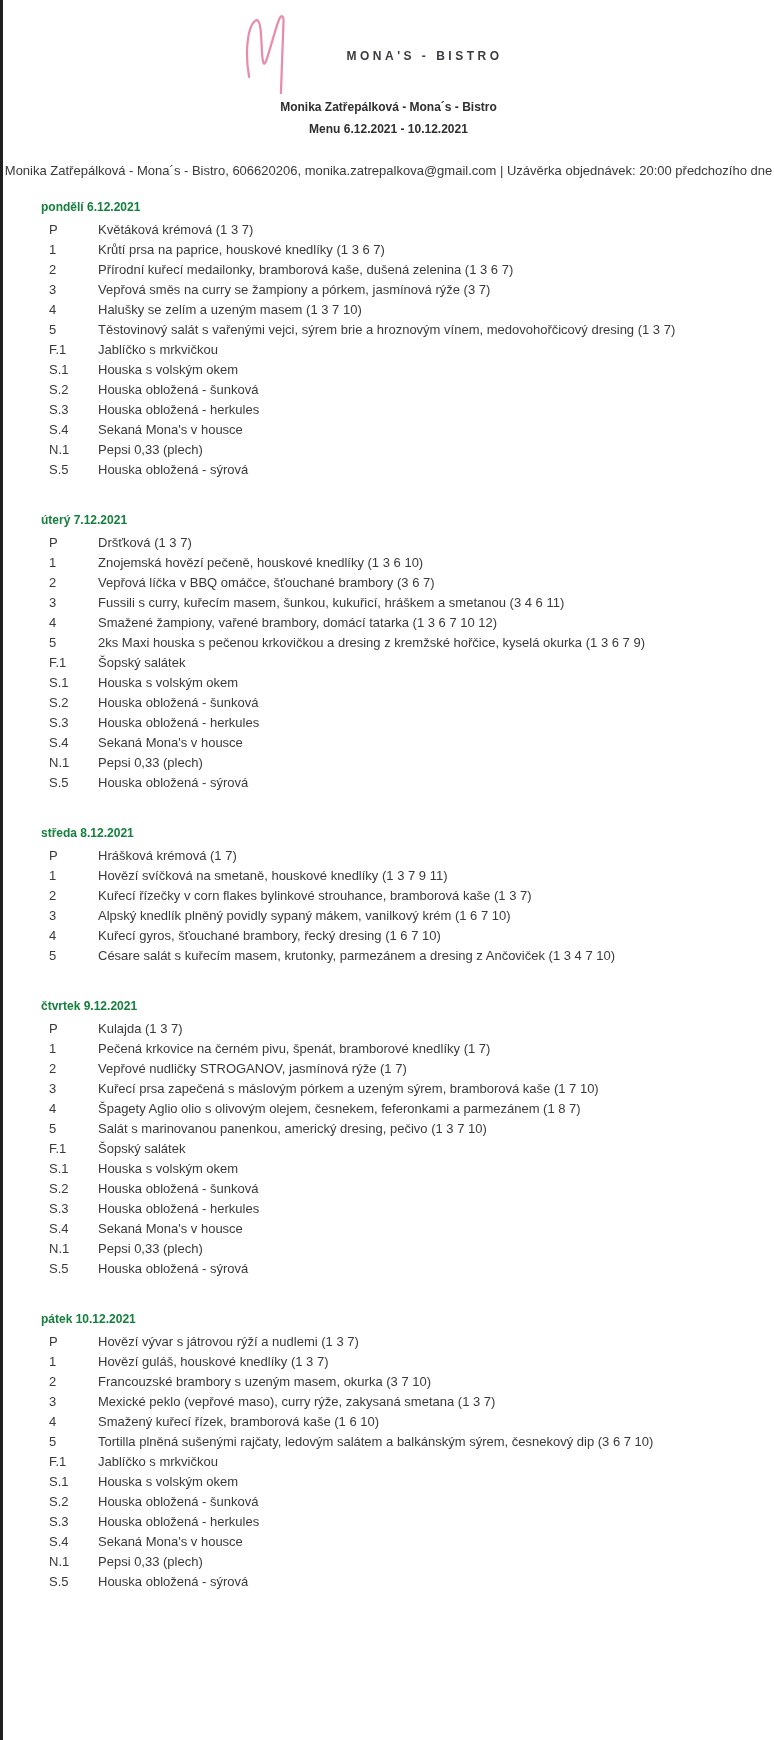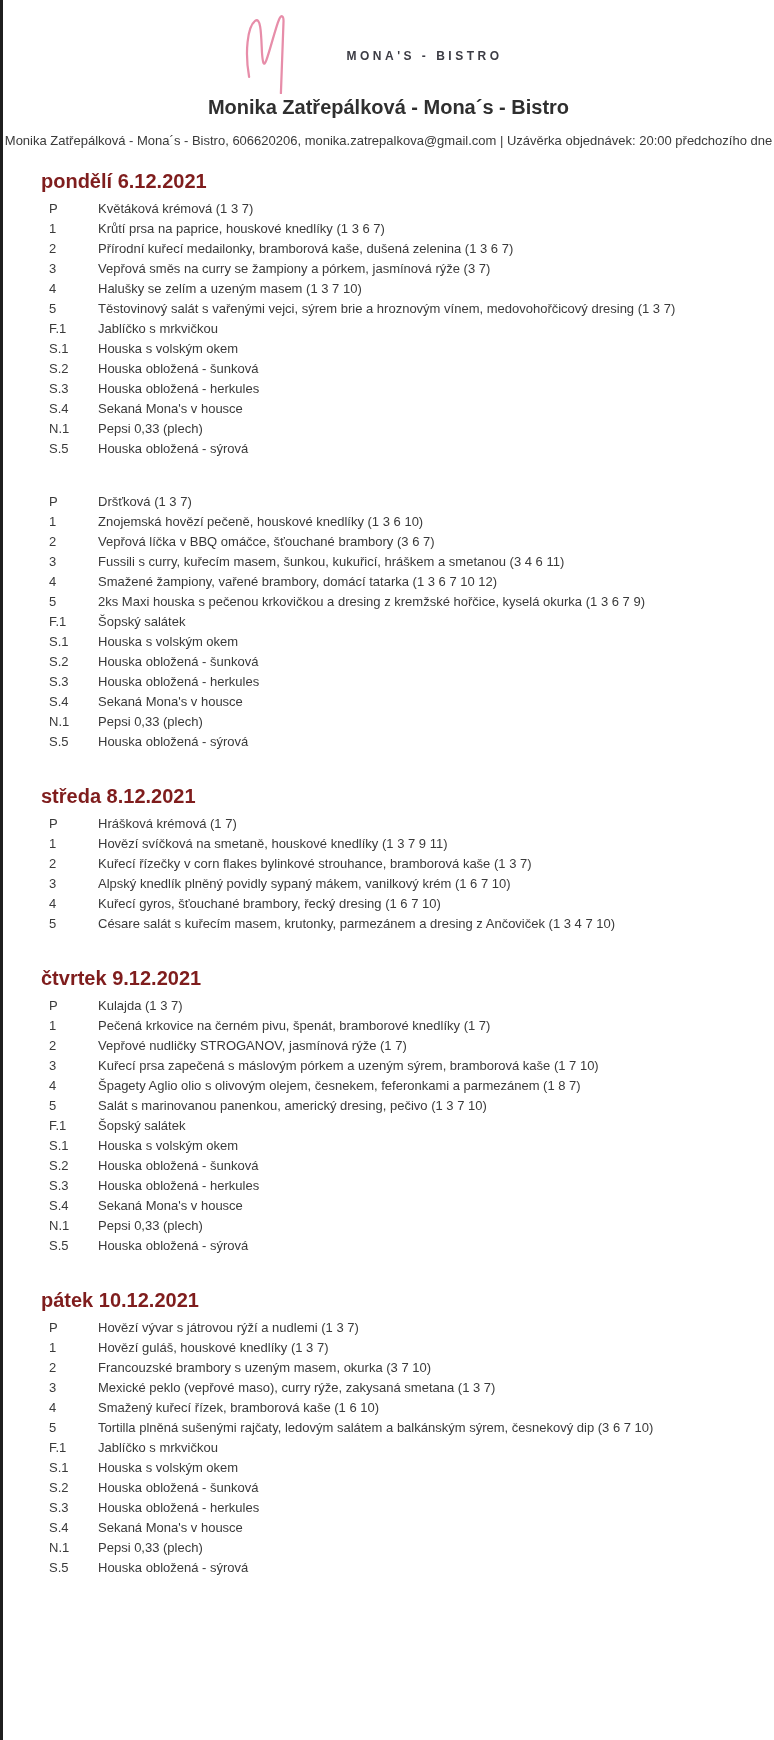--- a/index.html
+++ b/index.html
@@ -28,42 +28,42 @@
     font-weight: 600;
     letter-spacing: 3.5px;
     color: #3c3c44;
     margin-top: 10px;
     white-space: nowrap;
     padding-left: 38px;
   }
   
   .page-title, .page-subtitle {
     text-align: center;
-    font-size: 20px;
+    font-size: 12px;
     font-weight: 700;
     color: #2f2f2f;
     margin: 0;
     line-height: 22px;
   }
   .page-title { margin-top: 2px; }
   .contact-line {
     text-align: center;
     font-size: 13px;
     color: #3a3a3a;
-    margin-top: 15px;
+    margin-top: 23px;
     white-space: nowrap;
   }
   
   .menu { padding: 0 20px 48px 38px; }
   .day { margin-top: 33px; }
   .day:first-child { margin-top: 22px; }
   .day-title {
-    font-size: 20px;
+    font-size: 12px;
     font-weight: 700;
-    color: #7f1d1d;
+    color: #15803d;
     margin: 0 0 6px 0;
   }
   .items { display: block; }
   .item-row {
     display: grid;
     grid-template-columns: 49px 1fr;
     padding-left: 8px;
     font-size: 13px;
     line-height: 20px;
   }
@@ -76,20 +76,21 @@
 <header>
   <div class="logo">
     <span>
       <svg width="52" height="86" viewBox="0 0 60 100" fill="none" xmlns="http://www.w3.org/2000/svg">
         <path d="M8 80 C 3 52 6 22 15 15 C 22 10 22 32 23 52 C 23.8 63 25 69 28 61 C 33 47 39 22 43 13 C 45.5 7.5 48.5 8.5 48 17 L 45 99" stroke="#e78da9" stroke-width="2.6" stroke-linecap="round" fill="none"></path>
       </svg>
     </span>
     <span class="wordmark">MONA'S - BISTRO</span>
   </div>
   <h1 class="page-title">Monika Zatřepálková - Mona´s - Bistro</h1>
+  <h2 class="page-subtitle">Menu 6.12.2021 - 10.12.2021</h2>
   <div class="contact-line">Monika Zatřepálková - Mona´s - Bistro, 606620206, monika.zatrepalkova@gmail.com  |  Uzávěrka objednávek: 20:00 předchozího dne</div>
 </header>
 
 <main class="menu">
   <section class="day">
     <h3 class="day-title">pondělí 6.12.2021</h3>
     <div class="items">
   <div class="item-row">
     <span class="item-code">P</span>
     <span class="item-name">Květáková krémová (1 3 7)</span>
@@ -151,20 +152,21 @@
   </div>
 
   <div class="item-row">
     <span class="item-code">S.5</span>
     <span class="item-name">Houska obložená - sýrová</span>
   </div>
 </div>
   </section>
 
   <section class="day">
+    <h3 class="day-title">úterý 7.12.2021</h3>
     <div class="items">
   <div class="item-row">
     <span class="item-code">P</span>
     <span class="item-name">Dršťková (1 3 7)</span>
   </div>
 
   <div class="item-row">
     <span class="item-code">1</span>
     <span class="item-name">Znojemská hovězí pečeně, houskové knedlíky (1 3 6 10)</span>
   </div>

